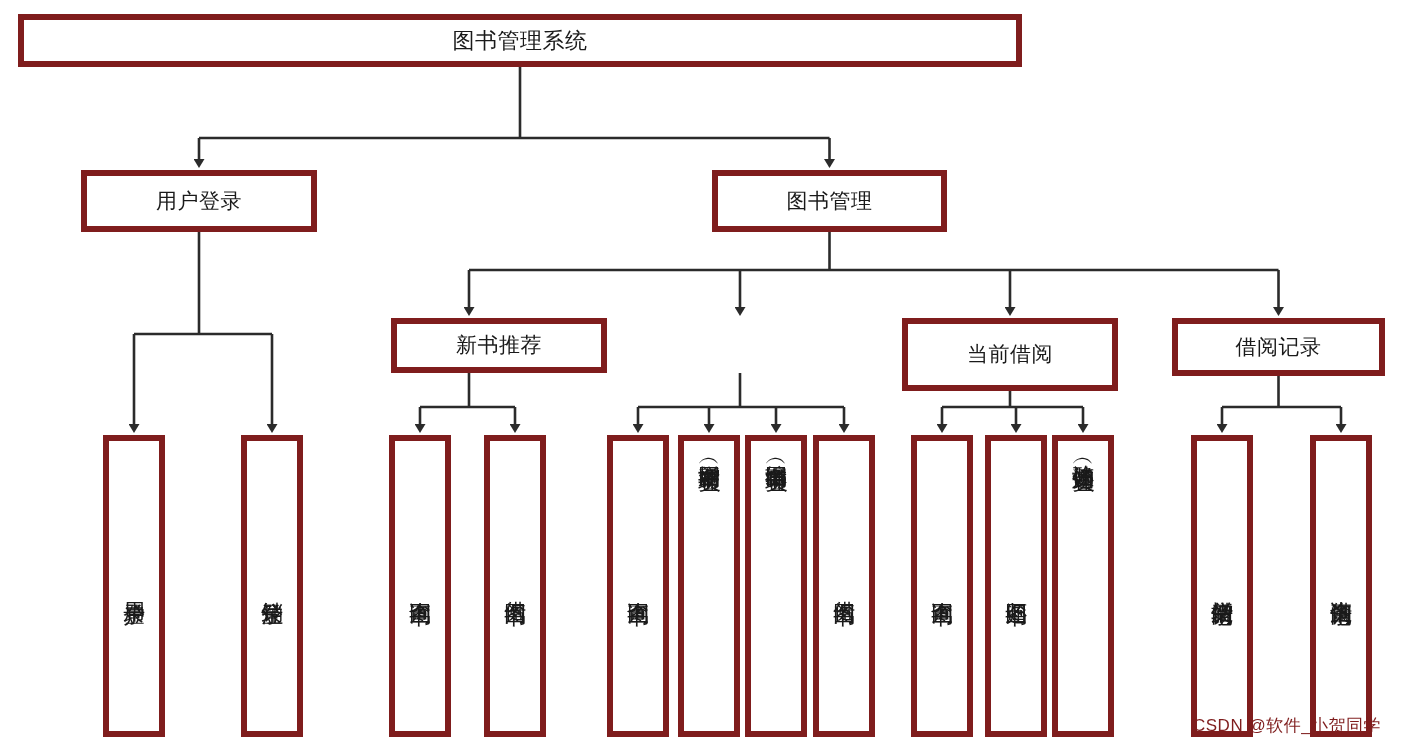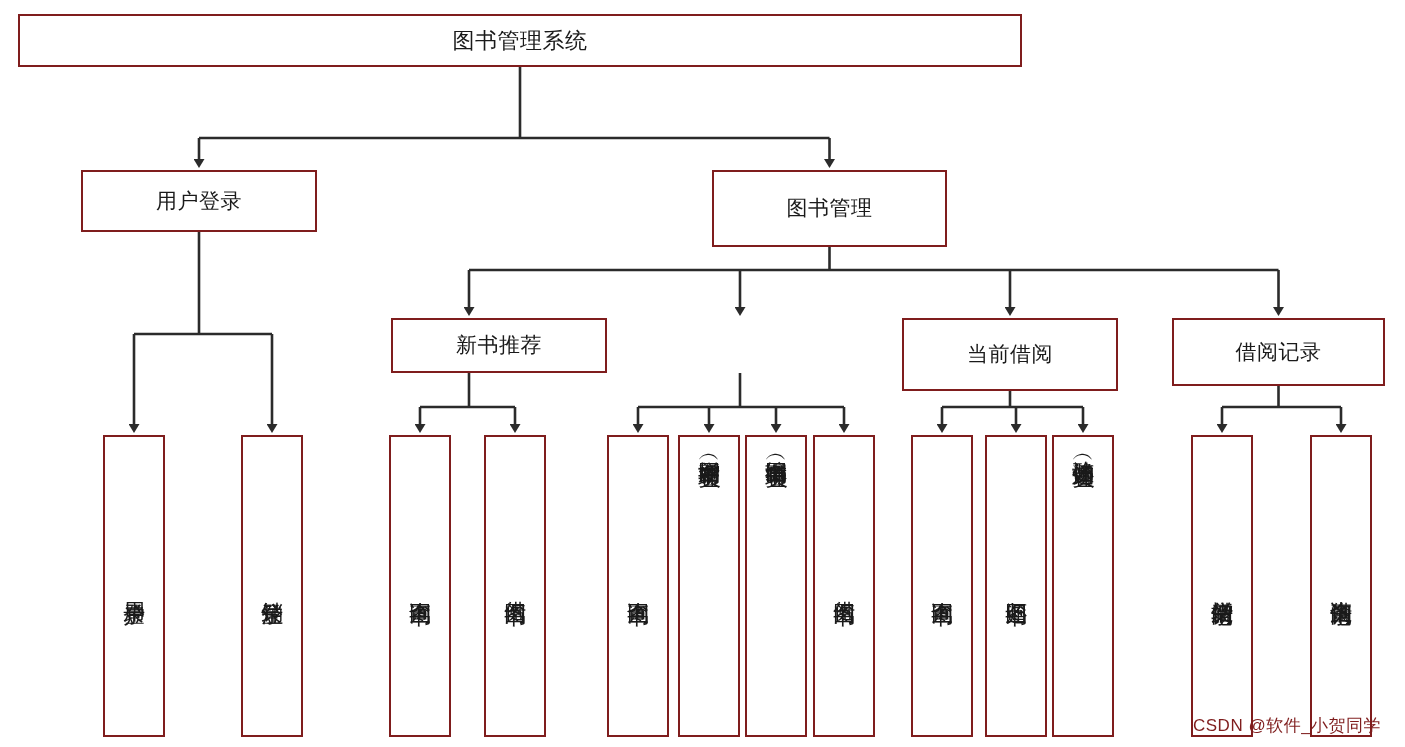--- a/index.html
+++ b/index.html
@@ -23,21 +23,21 @@
     left: 0;
     top: 0;
     width: 1405px;
     height: 747px;
     pointer-events: none;
   }
   .node {
     position: absolute;
     box-sizing: border-box;
     background: #ffffff;
-    border: 2px solid #7f1d1d;
+    border: 6px solid #7f1d1d;
     display: flex;
     align-items: center;
     justify-content: center;
     color: #1a1a1a;
   }
   .node .label {
     display: block;
     text-align: center;
     line-height: 1.18;
     letter-spacing: 0.5px;
@@ -122,31 +122,31 @@
       </g>
   </svg>
 
   <div class="node root horizontal" style="left: 18px; top: 14px; width: 1004px; height: 53px;">
     <span class="label">图书管理系统</span>
   </div>
 
   <div class="node horizontal" style="left: 81px; top: 170px; width: 236px; height: 62px;">
     <span class="label">用户登录</span>
   </div>
-  <div class="node horizontal" style="left: 712px; top: 170px; width: 235px; height: 77px;">
+  <div class="node horizontal" style="left: 712px; top: 170px; width: 235px; height: 62px;">
     <span class="label">图书管理</span>
   </div>
 
   <div class="node horizontal" style="left: 361px; top: 318px; width: 216px; height: 55px; margin-left: 30px;">
     <span class="label">新书推荐</span>
   </div>
   <div class="node horizontal" style="left: 902px; top: 318px; width: 216px; height: 73px;">
     <span class="label">当前借阅</span>
   </div>
-  <div class="node horizontal" style="left: 1172px; top: 318px; width: 213px; height: 68px;">
+  <div class="node horizontal" style="left: 1172px; top: 318px; width: 213px; height: 58px;">
     <span class="label">借阅记录</span>
   </div>
 
   <div class="node vertical" style="left: 103px; top: 435px; width: 62px; height: 302px;">
     <span class="label">用户登录</span>
   </div>
   <div class="node vertical" style="left: 241px; top: 435px; width: 62px; height: 302px;">
     <span class="label">注销登录</span>
   </div>
   <div class="node vertical" style="left: 389px; top: 435px; width: 62px; height: 302px;">

